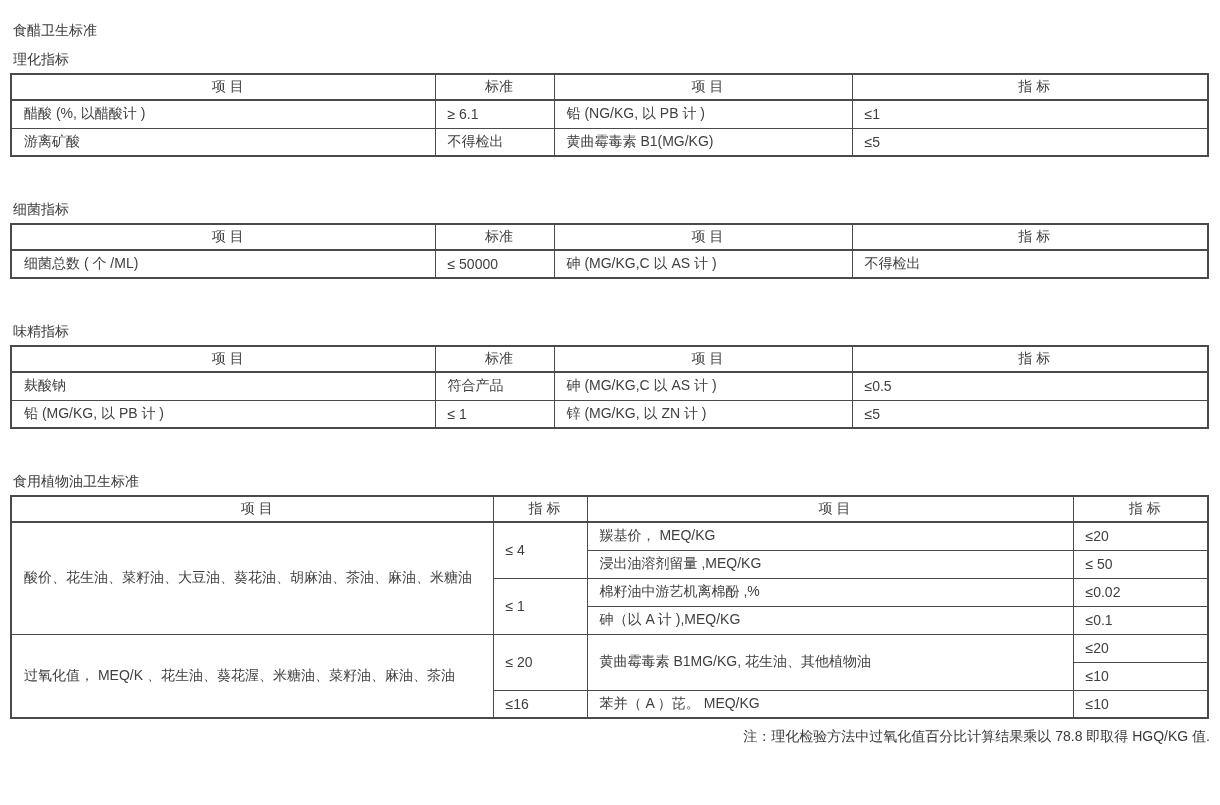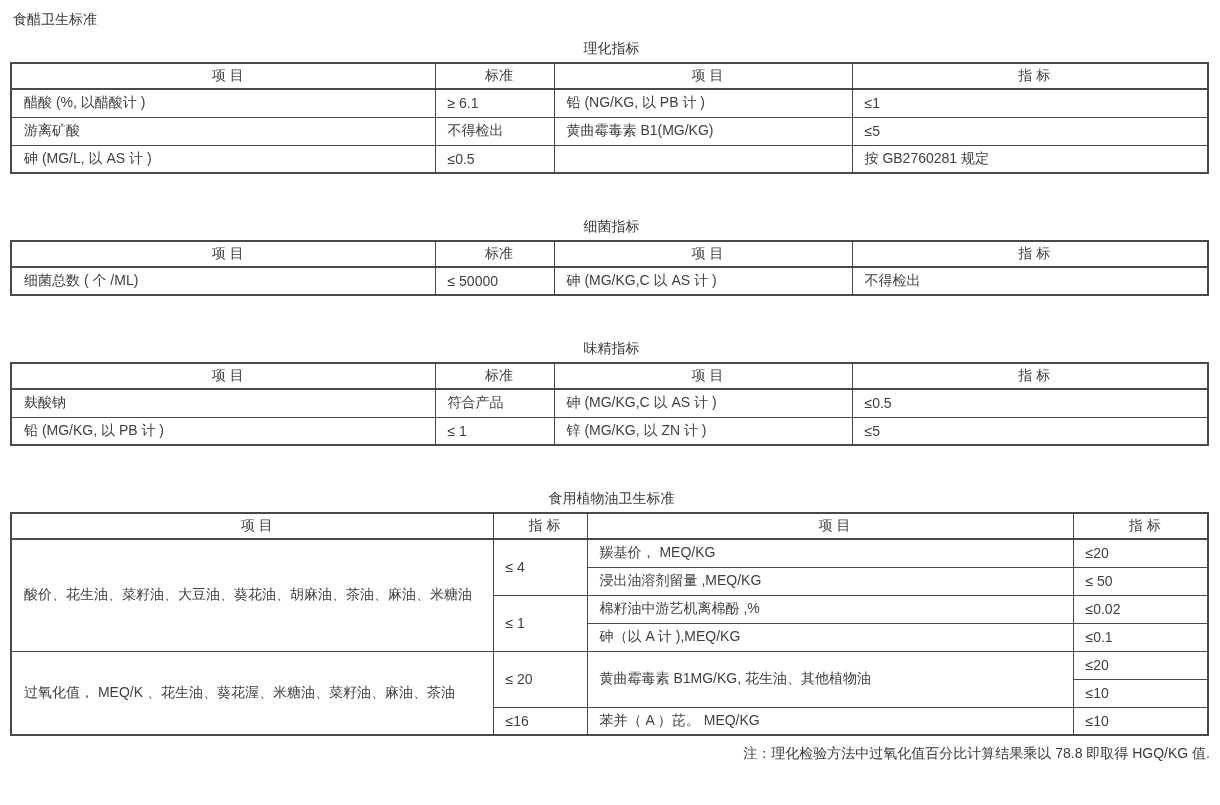--- a/index.html
+++ b/index.html
@@ -9,29 +9,28 @@
     height: 805px;
     background: #ffffff;
     font-family: "Liberation Sans", "DejaVu Sans", sans-serif;
     color: #404040;
     padding: 6px 10px 0 10px;
     overflow: hidden;
   }
   .page-title {
     font-size: 14px;
     color: #3a3a3a;
-    margin: 4px 0 0 3px;
+    margin: 15px 0 0 3px;
     line-height: 18px;
   }
   .section-title {
     font-size: 14px;
     color: #3a3a3a;
     margin: 11px 0 5px 3px;
     line-height: 18px;
-    text-align: center;
   }
   .section-title.gap {
     margin-top: 43px;
   }
   table.grid {
     border-collapse: collapse;
     table-layout: fixed;
     width: 1197px;
     border: 2px solid #4a4a4a;
   }
@@ -101,26 +100,20 @@
       <td>≥ 6.1</td>
       <td>铅 (NG/KG, 以 PB 计 )</td>
       <td>≤1</td>
     </tr>
     <tr>
       <td>游离矿酸</td>
       <td>不得检出</td>
       <td>黄曲霉毒素 B1(MG/KG)</td>
       <td>≤5</td>
     </tr>
-    <tr>
-      <td>砷 (MG/L, 以 AS 计 )</td>
-      <td>≤0.5</td>
-      <td></td>
-      <td>按 GB2760281 规定</td>
-    </tr>
   </tbody>
 </table>
 
 <div class="section-title gap">细菌指标</div>
 <table class="grid t3">
   <colgroup>
       <col class="c1">
       <col class="c2">
       <col class="c3">
       <col class="c4">

